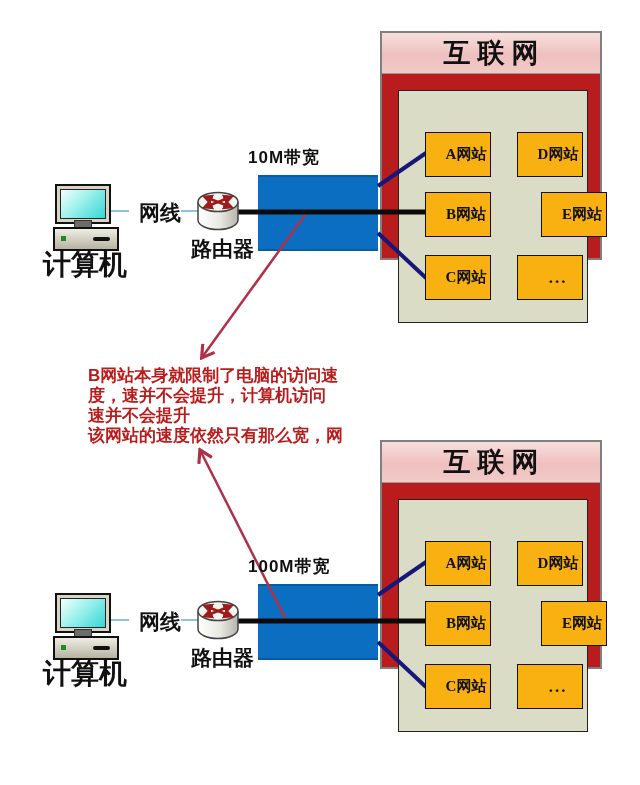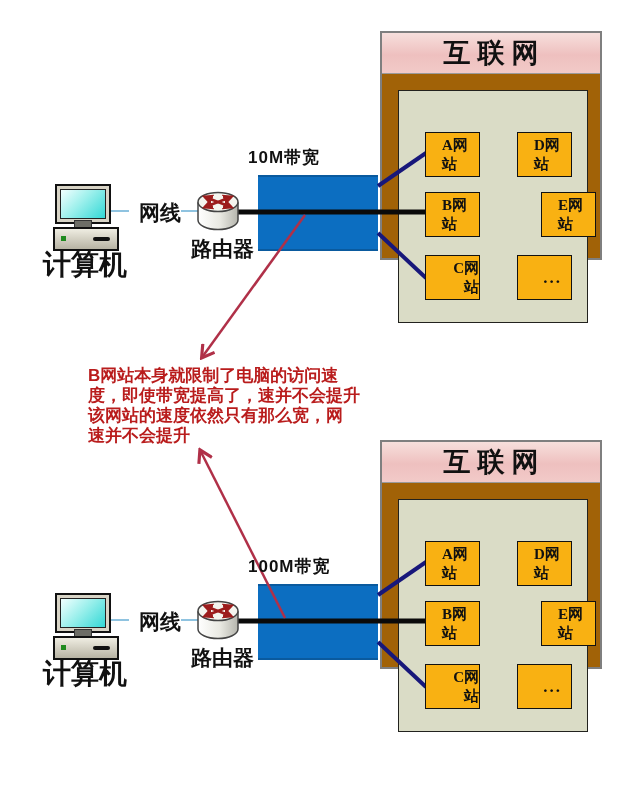--- a/index.html
+++ b/index.html
@@ -31,31 +31,31 @@
   .router-wrap{left:195px;top:188px;width:46px;height:46px;z-index:10;}
   .router-label{left:188px;top:235px;width:66px;text-align:right;font-size:21px;font-weight:600;z-index:10;}
 
   
   .bluebox{left:258px;top:175px;width:120px;height:72px;background:#0c6ec1;
     border-top:2px solid #0a5a9e;border-bottom:2px solid #0a5a9e;z-index:2;}
   .bw-label{left:248px;top:146px;width:140px;font-size:17px;font-weight:bold;
     font-family:"Liberation Sans","DejaVu Sans",sans-serif;letter-spacing:1px;z-index:10;}
 
   
-  .inet{left:380px;top:31px;width:222px;height:229px;background:#a16207;
+  .inet{left:380px;top:31px;width:222px;height:229px;background:#b91c1c;
     border:2px solid #7f7f7f;box-sizing:border-box;z-index:1;}
   .inet-header{position:absolute;left:0;top:0;right:0;height:40px;
     background:linear-gradient(180deg,#f7dfdc 0%,#eec0bf 55%,#f2cac8 100%);
     border-bottom:1px solid #9a9a9a;display:flex;align-items:center;justify-content:center;}
   .inet-title{font-size:27px;font-weight:600;letter-spacing:7px;padding-left:7px;}
   .inner-panel{position:absolute;left:16px;top:57px;width:190px;height:233px;
     background:#dadcc6;border:1px solid #22221e;box-sizing:border-box;}
 
   
-  .site{position:absolute;width:55px;height:45px;background:#f9b112;border:1px solid #111;
+  .site{position:absolute;width:66px;height:45px;background:#f9b112;border:1px solid #111;
     box-sizing:border-box;display:flex;align-items:center;justify-content:center;
     font-size:15px;font-weight:600;z-index:6;padding-left:16px;}
   .s-a{left:425px;top:132px;} .s-d{left:517px;top:132px;}
   .s-b{left:425px;top:192px;} .s-e{left:517px;top:192px;margin-left:24px;}
   .s-c{left:425px;top:255px;text-align:right;} .s-dots{left:517px;top:255px;font-size:17px;letter-spacing:2px;}
 
   
   .note{left:88px;top:366px;width:280px;z-index:10;color:#b91c1c;
     font-family:"Liberation Sans","DejaVu Sans",sans-serif;font-weight:bold;
     font-size:17px;line-height:20px;}
@@ -144,23 +144,23 @@
     <div class="site s-a">A网站</div>
     <div class="site s-b">B网站</div>
     <div class="site s-c">C网站</div>
     <div class="site s-d">D网站</div>
     <div class="site s-e">E网站</div>
     <div class="site s-dots">...</div>
   </div>
 
   <div class="abs note">
     <div>B网站本身就限制了电脑的访问速</div>
-    <div>度，即使带宽提高了，速并不会提升</div>
+    <div>度，速并不会提升，计算机访问</div>
+    <div>速并不会提升</div>
     <div>该网站的速度依然只有那么宽，网</div>
-    <div>速并不会提升</div>
   </div>
 
   <div class="diagram" id="diagram-bottom">
     <div class="abs pc-wrap">
       <div class="pc-monitor">
         <div class="pc-screen"></div>
       </div>
       <div class="pc-stand"></div>
       <div class="pc-case">
         <div class="pc-led"></div>

